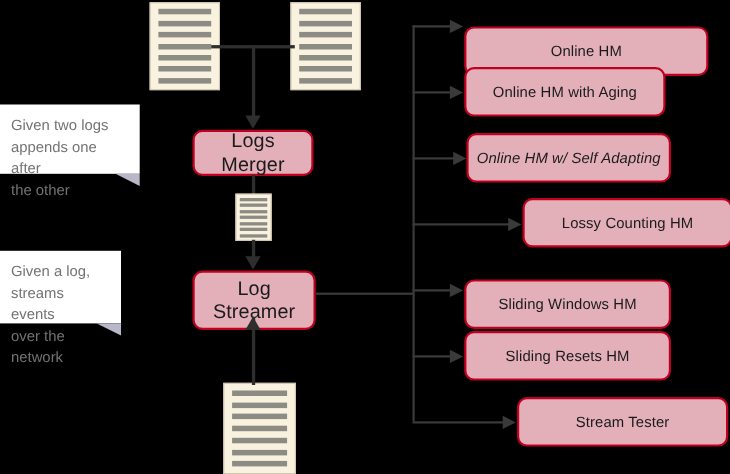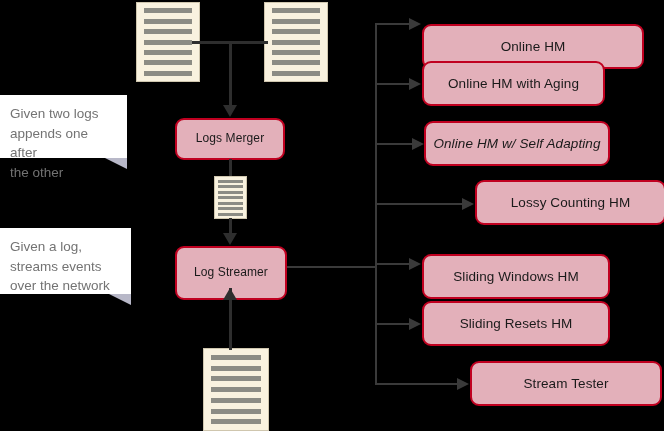--- a/index.html
+++ b/index.html
@@ -28,21 +28,21 @@
     display: flex;
     align-items: center;
     justify-content: center;
     text-align: center;
     color: #1a1a1a;
     font-size: 13.5px;
     line-height: 1.15;
     letter-spacing: 0.1px;
     padding: 0 6px;
   }
-  .pbox.main { font-size: 12px; }
+  .pbox.main { font-size: 18px; }
   
   .doc {
     position: absolute;
     box-sizing: border-box;
     background: #f9f2df;
     border: 1px solid #cfc6ae;
     display: flex;
     flex-direction: column;
     justify-content: space-evenly;
     align-items: center;
@@ -162,21 +162,21 @@
     <div class="ln"></div>
   </div>
 
   <div class="vline thick" style="left:229px; top:218px; height:18px;"></div>
   <div class="arrow-d" style="left:223px; top:233px;"></div>
 
   <div class="pbox main" style="left:175px; top:246px; width:112px; height:54px;">
     <span>Log Streamer</span>
   </div>
 
-  <div class="callout" style="left:0px; top:228px; width:131px; height:66px;">
+  <div class="callout" style="left:0px; top:228px; width:110px; height:66px;">
     <div>Given a log,</div>
     <div>streams events</div>
     <div>over the network</div>
     <div class="tail"></div>
   </div>
 
   <div class="doc big" style="left:203px; top:348px; width:66px; height:83px;">
     <div class="ln"></div>
     <div class="ln"></div>
     <div class="ln"></div>

